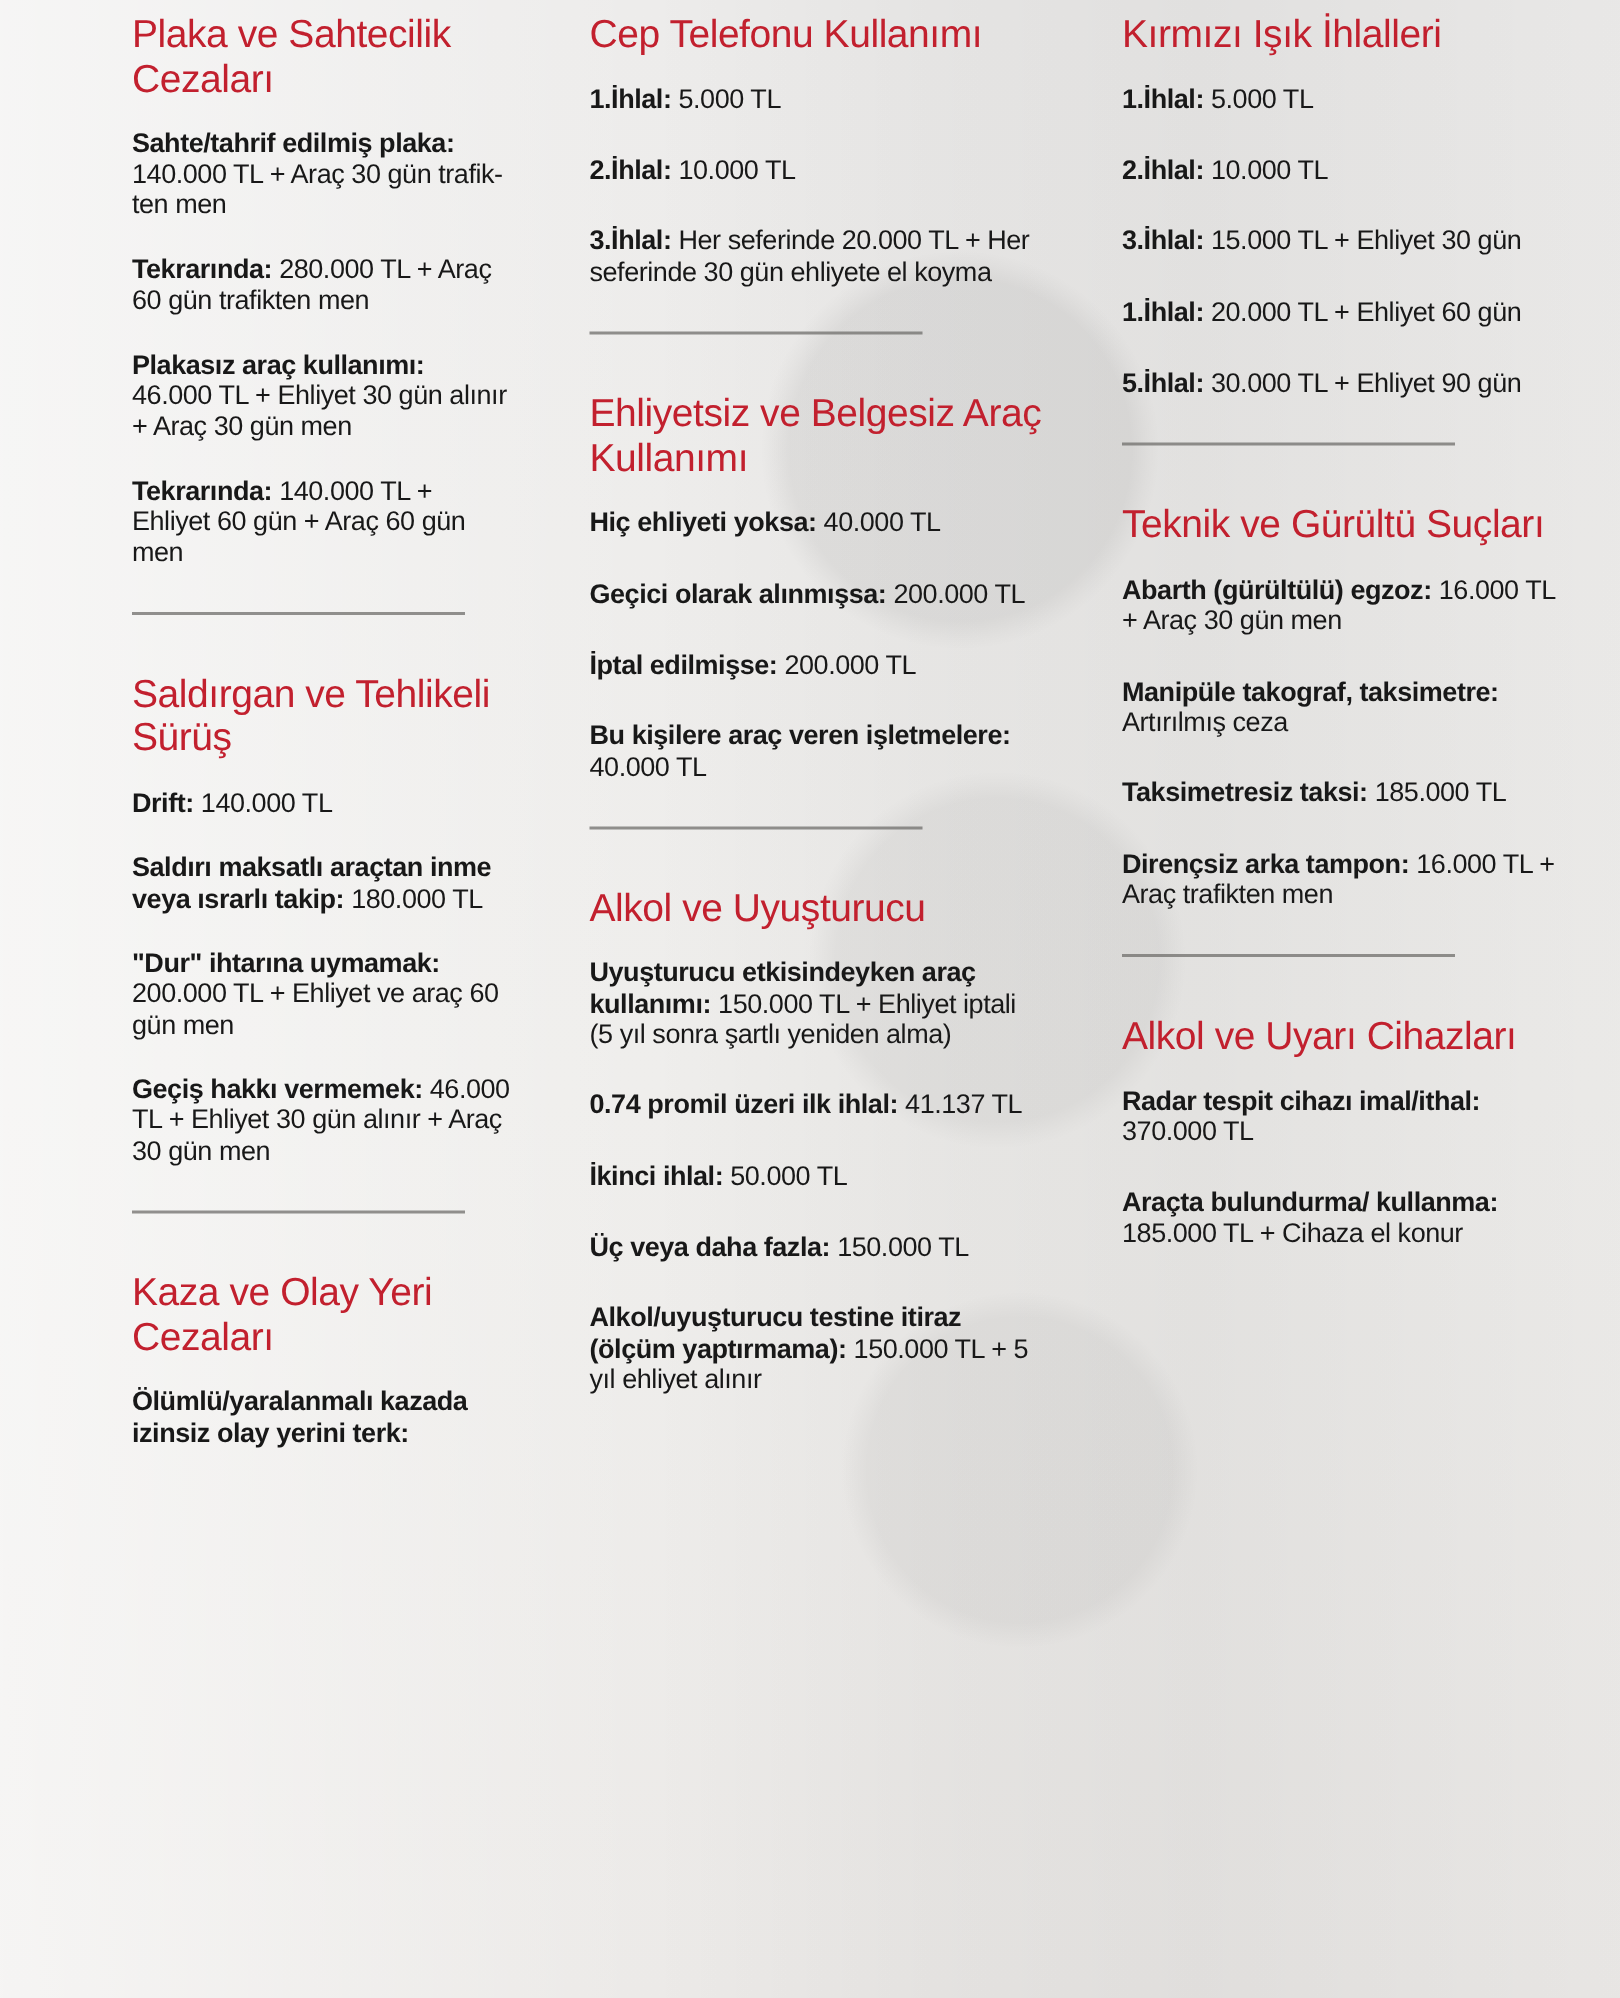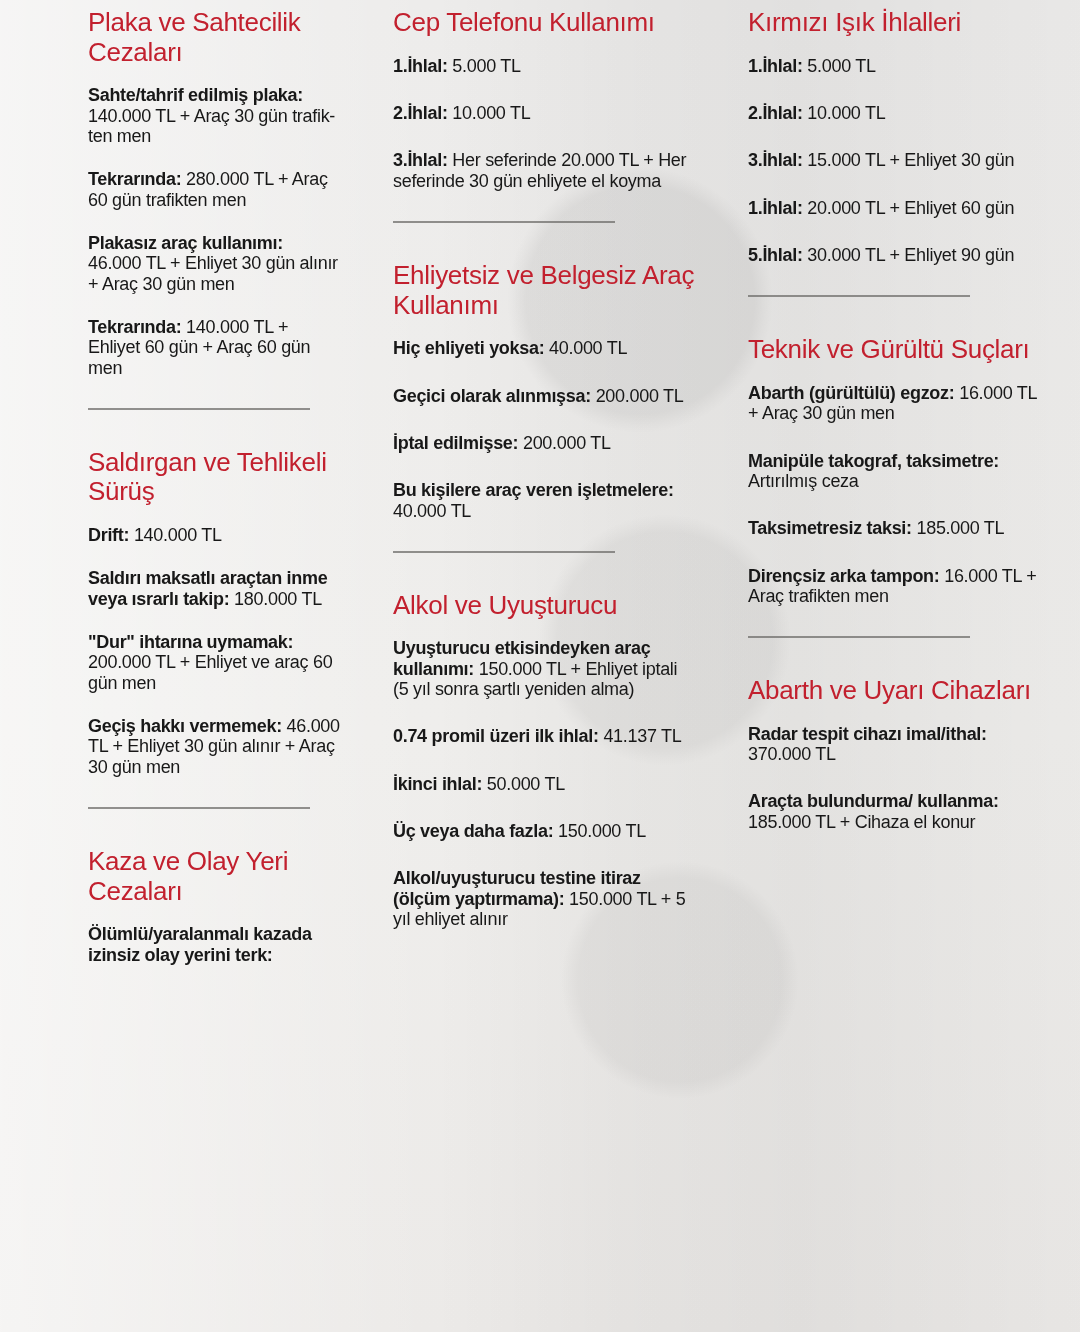--- a/index.html
+++ b/index.html
@@ -129,20 +129,20 @@
       </section>
       <section>
         <h2>Teknik ve Gürültü Suçları</h2>
         <p><strong>Abarth (gürültülü) egzoz:</strong> <span>16.000 TL + Araç 30 gün men</span></p>
         <p><strong>Manipüle takograf, taksimetre:</strong> <span>Artırılmış ceza</span></p>
         <p><strong>Taksimetresiz taksi:</strong> <span>185.000 TL</span></p>
         <p><strong>Dirençsiz arka tampon:</strong> <span>16.000 TL + Araç trafikten men</span></p>
         <div class="divider"></div>
       </section>
       <section>
-        <h2>Abarth ve Uyarı Cihazları</h2>
+        <h2>Alkol ve Uyarı Cihazları</h2>
         <p><strong>Radar tespit cihazı imal/ithal:</strong> <span>370.000 TL</span></p>
         <p><strong>Araçta bulundurma/ kullanma:</strong> <span>185.000 TL + Cihaza el konur</span></p>
       </section>
     </div>
 
   </div>
 </div>
 
 </body></html>

